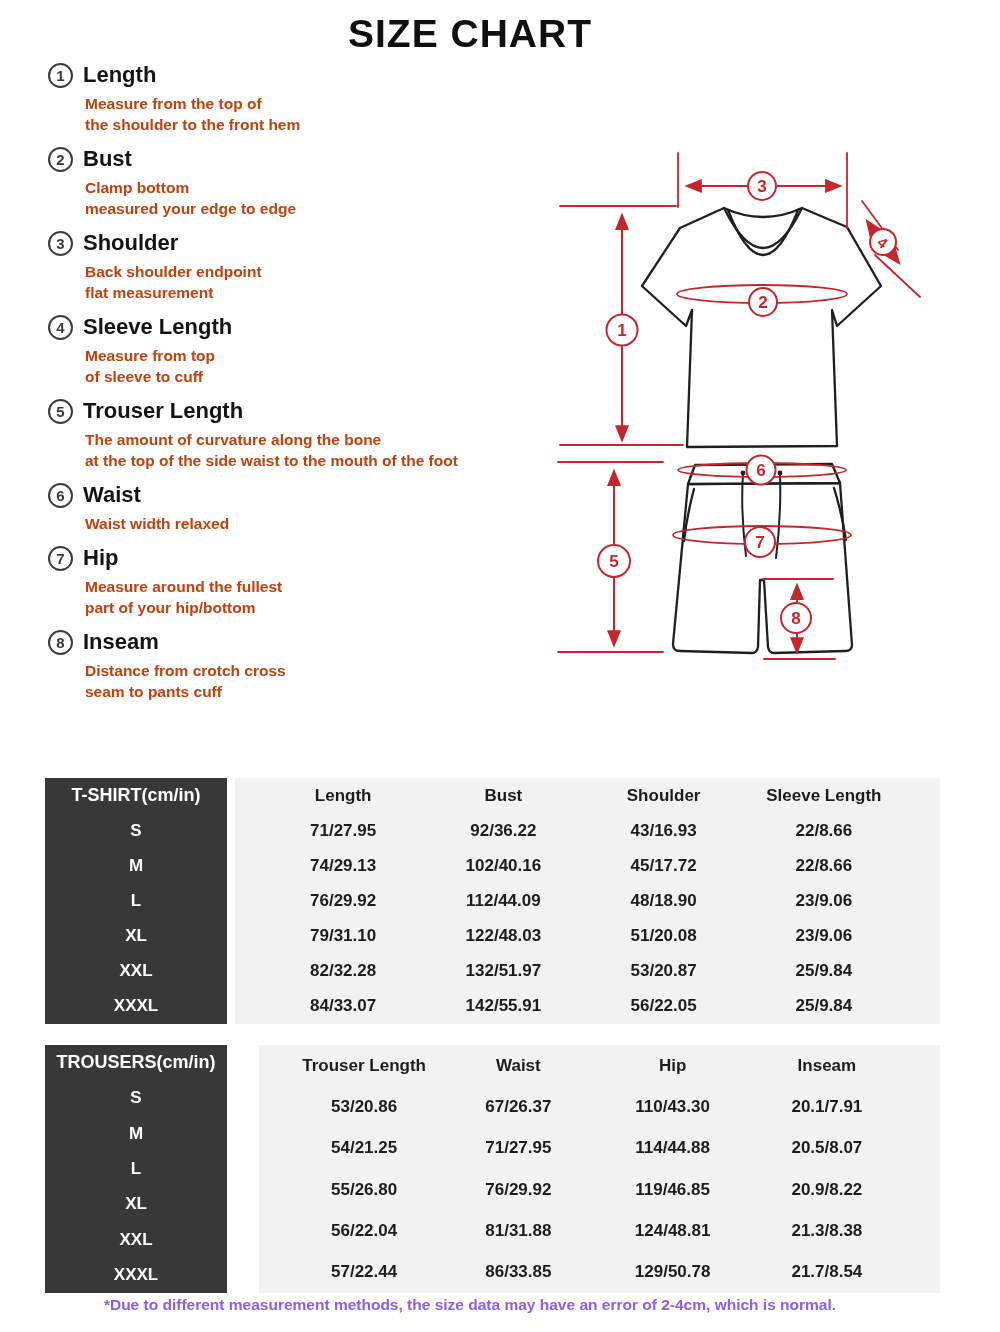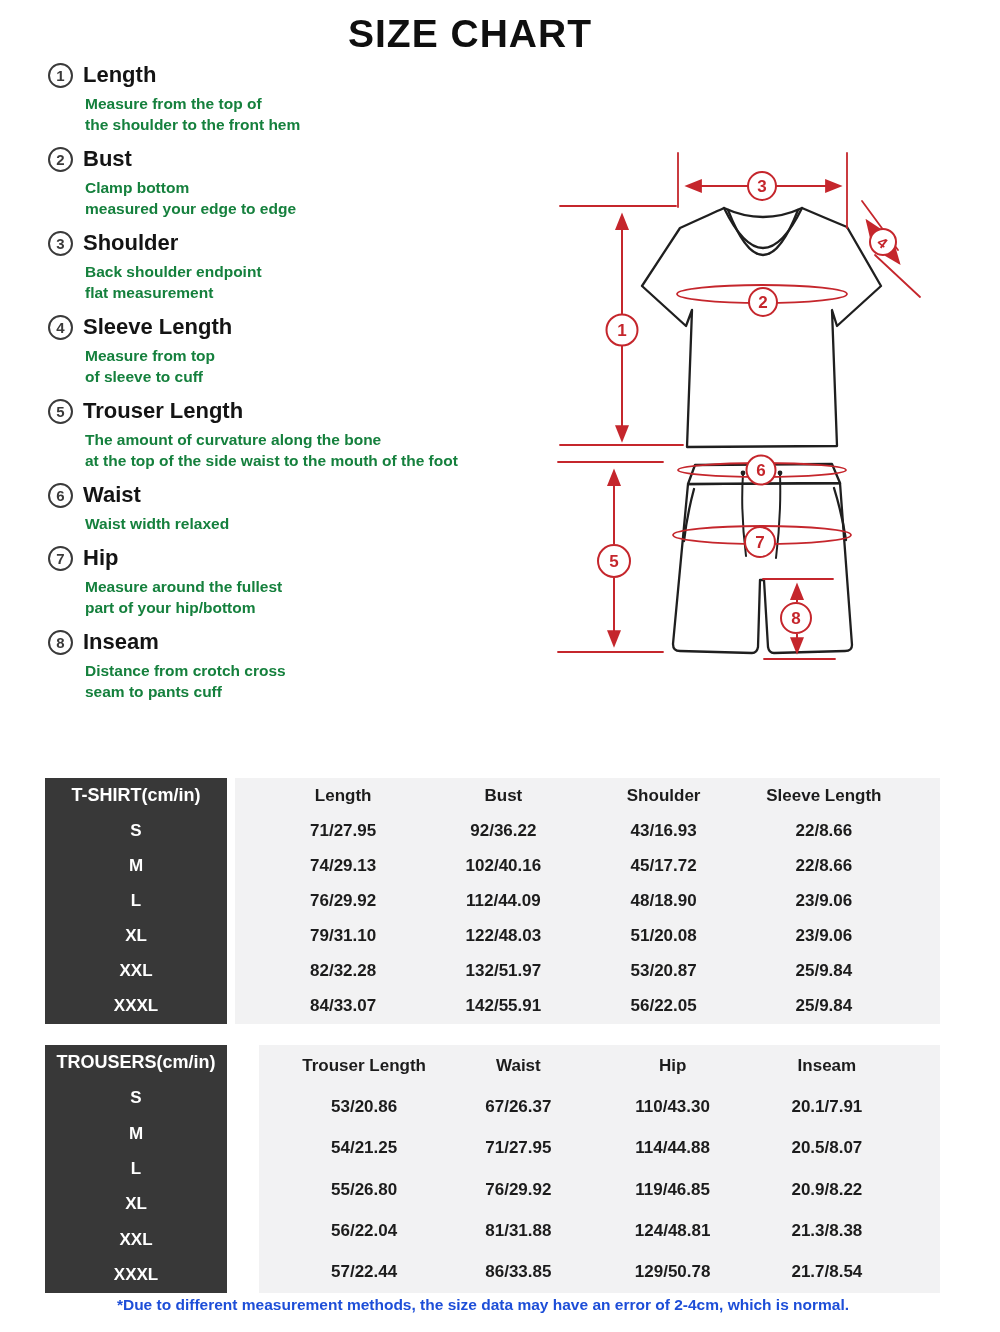--- a/index.html
+++ b/index.html
@@ -8,36 +8,36 @@
   .title{position:absolute;top:12px;left:0;width:100%;text-align:center;
          font-size:39px;font-weight:bold;letter-spacing:1px;color:#0f0f0f;}
   
   .defs{position:absolute;left:48px;top:62px;width:512px;}
   .def-item{margin-bottom:11px;}
   .def-head{display:flex;align-items:center;gap:10px;}
   .def-num{box-sizing:border-box;width:25px;height:25px;flex:0 0 25px;border:2.5px solid #3a3a3a;
            border-radius:50%;display:flex;align-items:center;justify-content:center;
            font-size:15px;font-weight:bold;color:#3a3a3a;}
   .def-term{font-size:22px;font-weight:bold;color:#141414;}
-  .def-desc{margin:5px 0 0 37px;font-size:15.5px;font-weight:bold;color:#15803d;
+  .def-desc{margin:5px 0 0 37px;font-size:15.5px;font-weight:bold;color:#c2410c;
             line-height:21px;white-space:pre-line;}
   
   .diagram{position:absolute;left:540px;top:140px;width:460px;height:560px;}
   
   .size-table{position:absolute;left:45px;width:905px;display:flex;justify-content:space-between;}
   .dark-col{width:182px;background:#383838;color:#fff;display:flex;flex-direction:column;}
   .dark-cell{flex:1;display:flex;align-items:center;justify-content:center;
              font-weight:bold;font-size:17px;}
   .dark-title{font-size:18px;}
   .data-col{flex:1;margin-left:8px;background:#f2f2f3;padding:0 46px 0 28px;
             display:flex;flex-direction:column;}
   .drow{flex:1;display:grid;grid-template-columns:repeat(4,1fr);align-items:center;
         text-align:center;font-size:17px;font-weight:bold;color:#1c1c1c;}
   .footnote{position:absolute;top:1296px;left:0;width:100%;text-align:center;
-            font-size:15.5px;font-weight:bold;color:#1d4ed8;padding-left:13px;}
+            font-size:15.5px;font-weight:bold;color:#8b5cf6;}
 </style>
 </head>
 <body>
 
 <div class="page">
 
   <div class="title">SIZE CHART</div>
 
   <div class="defs">
     <div class="def-item">

